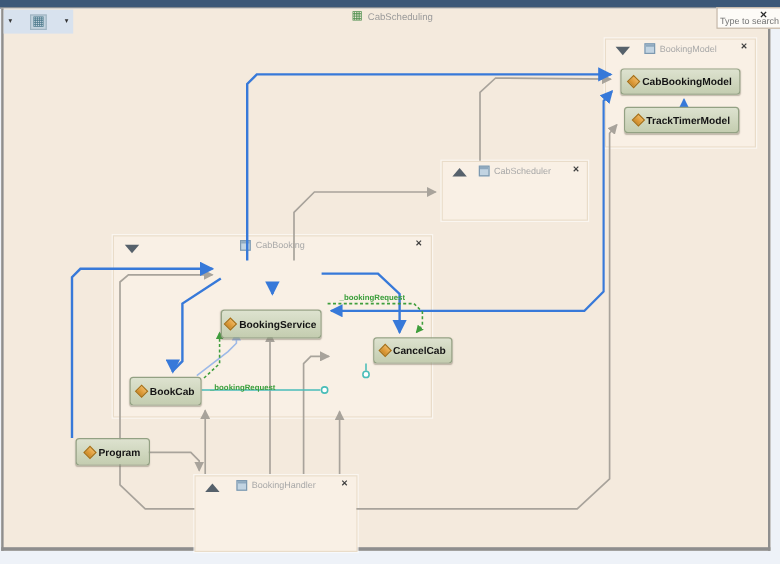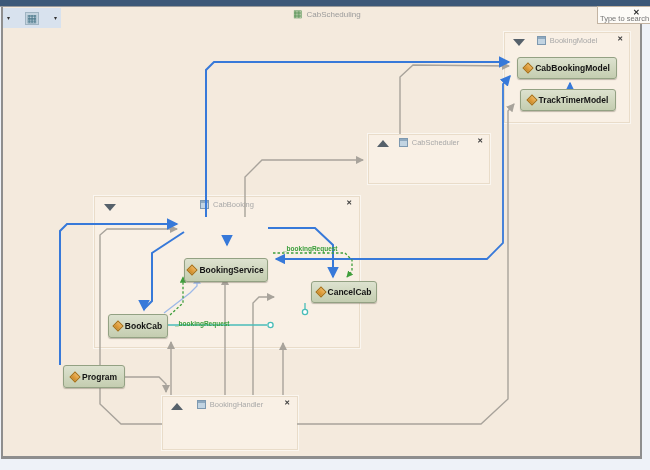--- a/index.html
+++ b/index.html
@@ -84,21 +84,21 @@
 
   <div class="group" style="left:94px;top:196px;width:266px;height:152px;">
     <div class="tri tri-down" style="left:9px;top:7px;"></div>
     <div class="glabelwrap">
       <span class="gicon"></span>
       <span class="glabel">CabBooking</span>
     </div>
     <span class="gclose" style="right:7px;">✕</span>
   </div>
 
-  <div class="group" style="left:162px;top:396px;width:136px;height:54px;">
+  <div class="group" style="left:162px;top:396px;width:136px;height:64px;">
     <div class="tri tri-up" style="left:8px;top:6px;"></div>
     <div class="glabelwrap">
       <span class="gicon"></span>
       <span class="glabel">BookingHandler</span>
     </div>
     <span class="gclose" style="right:7px;">✕</span>
   </div>
 
   <svg width="650" height="470">
     <defs>

